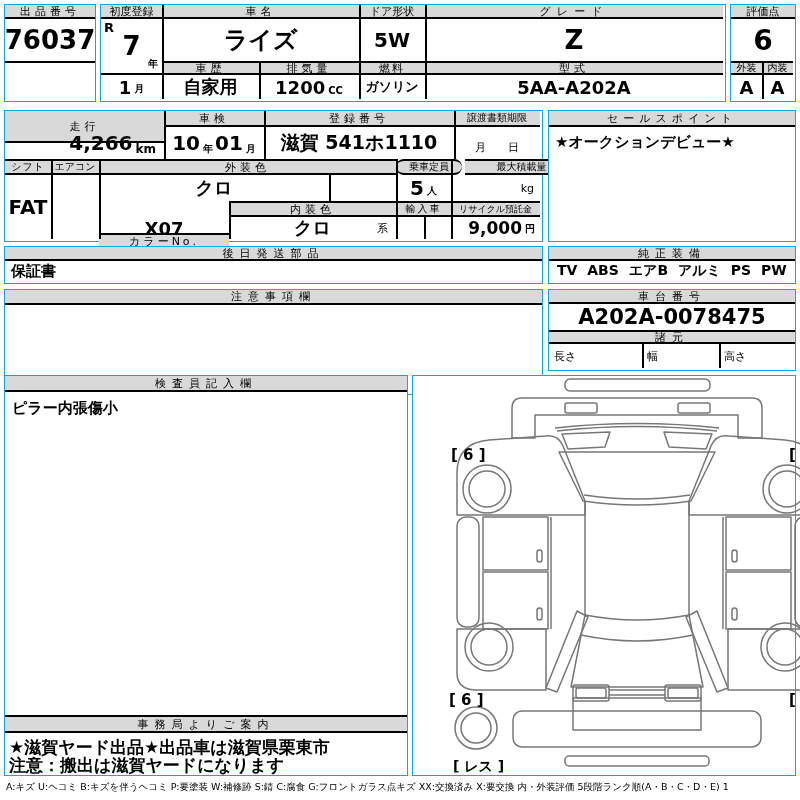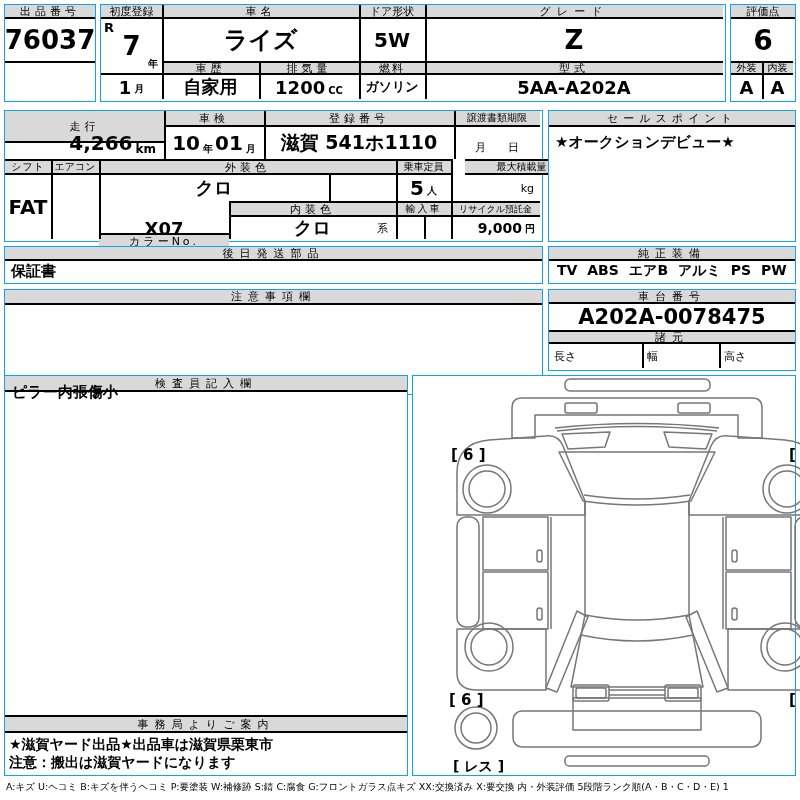--- a/index.html
+++ b/index.html
@@ -10,21 +10,21 @@
        display:flex;align-items:center;justify-content:center;font-size:11px;letter-spacing:4px;
        white-space:nowrap;overflow:hidden;}
   .cell{position:absolute;box-sizing:border-box;display:flex;align-items:center;justify-content:center;
         white-space:nowrap;overflow:hidden;}
   .b{font-weight:bold;}
   .bt{border-top:2px solid #000;} .bb{border-bottom:2px solid #000;}
   .vl{position:absolute;width:2px;background:#000;}
   .ls0{letter-spacing:0;} .ls1{letter-spacing:1px;} .ls2{letter-spacing:2px;}
   .ls3{letter-spacing:3px;margin-top:32px;} .ls6{letter-spacing:6px;}
   .f9{font-size:9px;} .f10{font-size:10px;} .f11{font-size:11px;} .f13{font-size:13px;}
-  .f15{font-size:15px;} .f16{font-size:14px;} .f18{font-size:18px;} .f20{font-size:20px;}
+  .f15{font-size:15px;} .f16{font-size:17px;} .f18{font-size:18px;} .f20{font-size:20px;}
   .f24{font-size:24px;} .f26{font-size:26px;} .f28{font-size:28px;}
   .unit{font-size:10px;font-weight:bold;margin-left:3px;align-self:flex-end;padding-bottom:3px;}
   .left{justify-content:flex-start;} .right{justify-content:flex-end;}
   .legend{position:absolute;left:6px;top:781px;width:792px;font-size:9.5px;white-space:nowrap;overflow:hidden;}
 </style>
 </head>
 <body>
 
 <div class="sheet">
 
@@ -103,21 +103,21 @@
       <span>月</span>
       <span style="margin-left:22px;">日</span>
     </div>
     <div class="vl" style="left:159px;top:0;height:48px;"></div>
     <div class="vl" style="left:259px;top:0;height:48px;"></div>
     <div class="vl" style="left:449px;top:0;height:48px;"></div>
 
     <div class="hdr bt ls1 f10" style="left:0;width:46px;top:48px;height:16px;">シフト</div>
     <div class="hdr bt ls0 f10" style="left:46px;width:48px;top:48px;height:16px;">エアコン</div>
     <div class="hdr bt" style="left:94px;width:297px;top:48px;height:16px;">外装色</div>
-    <div class="hdr bt ls0 f10" style="left:391px;width:55px;top:48px;height:16px;">乗車定員</div>
+    <div class="hdr bt ls0 f10" style="left:391px;width:66px;top:48px;height:16px;border-radius:8px;">乗車定員</div>
     <div class="hdr bt ls0 f10" style="left:460px;width:113px;top:48px;height:16px;">最大積載量</div>
 
     <div class="cell b f20" style="left:0;width:46px;top:64px;height:64px;">FAT</div>
     <div class="cell b f18" style="left:94px;width:230px;top:64px;height:26px;">クロ</div>
     <div class="cell" style="left:324px;width:67px;top:64px;height:26px;"></div>
     <div class="cell" style="left:391px;width:55px;top:64px;height:26px;">
       <span class="b f20">5</span>
       <span class="unit">人</span>
     </div>
     <div class="cell right f11" style="left:446px;width:89px;top:64px;height:26px;padding-right:6px;">
@@ -174,21 +174,21 @@
     <div class="hdr bt ls6" style="left:0;right:0;top:40px;height:14px;">諸元</div>
     <div class="cell left f11" style="left:0;width:93px;top:54px;height:24px;padding-left:5px;border-radius:8px;">長さ</div>
     <div class="cell left f11" style="left:93px;width:77px;top:54px;height:24px;padding-left:5px;">幅</div>
     <div class="cell left f11" style="left:170px;width:74px;top:54px;height:24px;padding-left:5px;">高さ</div>
     <div class="vl" style="left:93px;top:54px;height:24px;"></div>
     <div class="vl" style="left:170px;top:54px;height:24px;"></div>
   </div>
 
   <div class="box" style="left:4px;top:375px;width:404px;height:401px;">
     <div class="hdr ls6" style="left:0;right:0;top:0;height:16px;">検査員記入欄</div>
-    <div class="b f15" style="position:absolute;left:7px;top:7px;">ピラー内張傷小</div>
+    <div class="b f15" style="position:absolute;left:7px;top:23px;">ピラー内張傷小</div>
     <div class="hdr bt ls6" style="left:0;right:0;top:339px;height:18px;">事務局よりご案内</div>
     <div class="b f16" style="position:absolute;left:4px;top:360px;white-space:nowrap;">★滋賀ヤード出品★出品車は滋賀県栗東市</div>
     <div class="b f16" style="position:absolute;left:4px;top:378px;white-space:nowrap;">注意：搬出は滋賀ヤードになります</div>
   </div>
 
   <div class="box" style="left:412px;top:375px;width:384px;height:401px;">
     <svg width="380" height="397" viewBox="0 0 380 397" xmlns="http://www.w3.org/2000/svg">
       <g fill="none" stroke="#777" stroke-width="1.5" stroke-linejoin="round">
         <rect x="116" y="3" width="145" height="12" rx="5"></rect>
         <path d="M63,62 L63,32 Q63,22 73,22 L303,22 Q313,22 313,32 L313,62 L289,62 L289,39 L86,39 L86,62 Z"></path>

